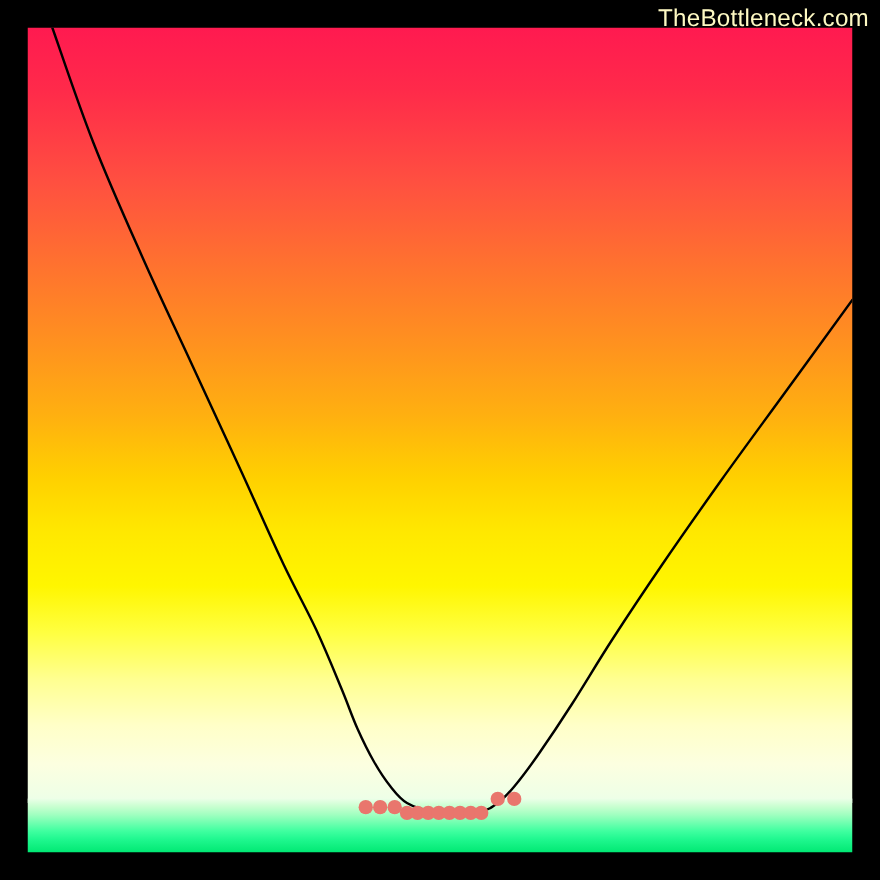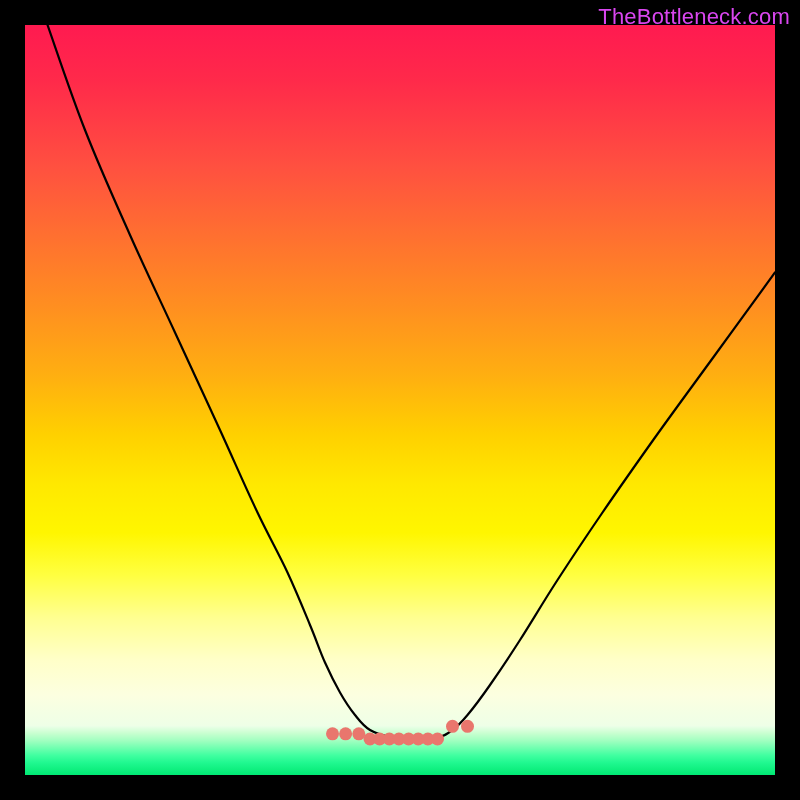--- a/index.html
+++ b/index.html
@@ -61,21 +61,21 @@
     inset: 0;
     width: 100%;
     height: 100%;
   }
   .watermark {
     position: absolute;
     top: 4px;
     right: 10px;
     font-family: Arial, Helvetica, sans-serif;
     font-size: 22px;
-    color: #d946ef;
+    color: #fef9c3;
     letter-spacing: 0.2px;
     font-weight: 500;
   }
 </style>
 </head>
 <body>
 
 <div class="frame">
 
   <div class="watermark">TheBottleneck.com</div>

